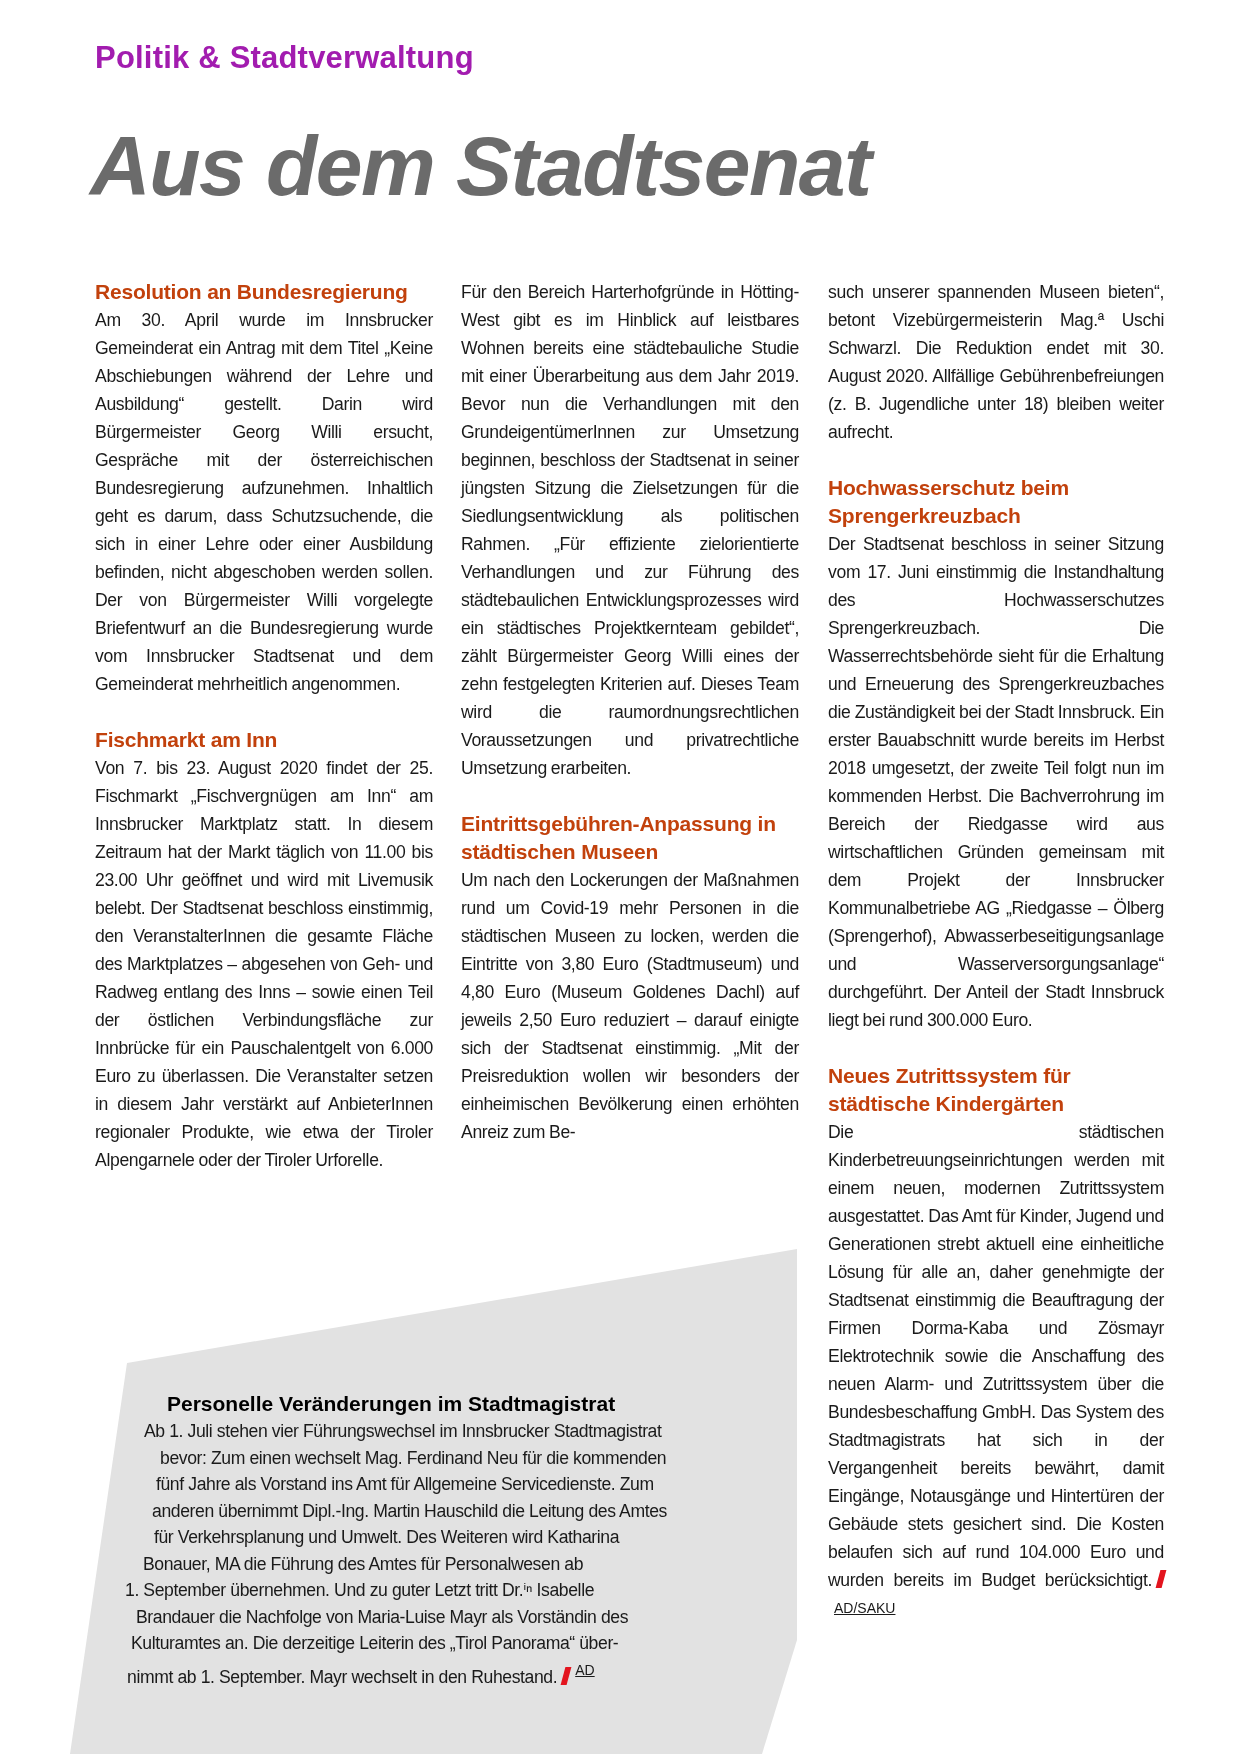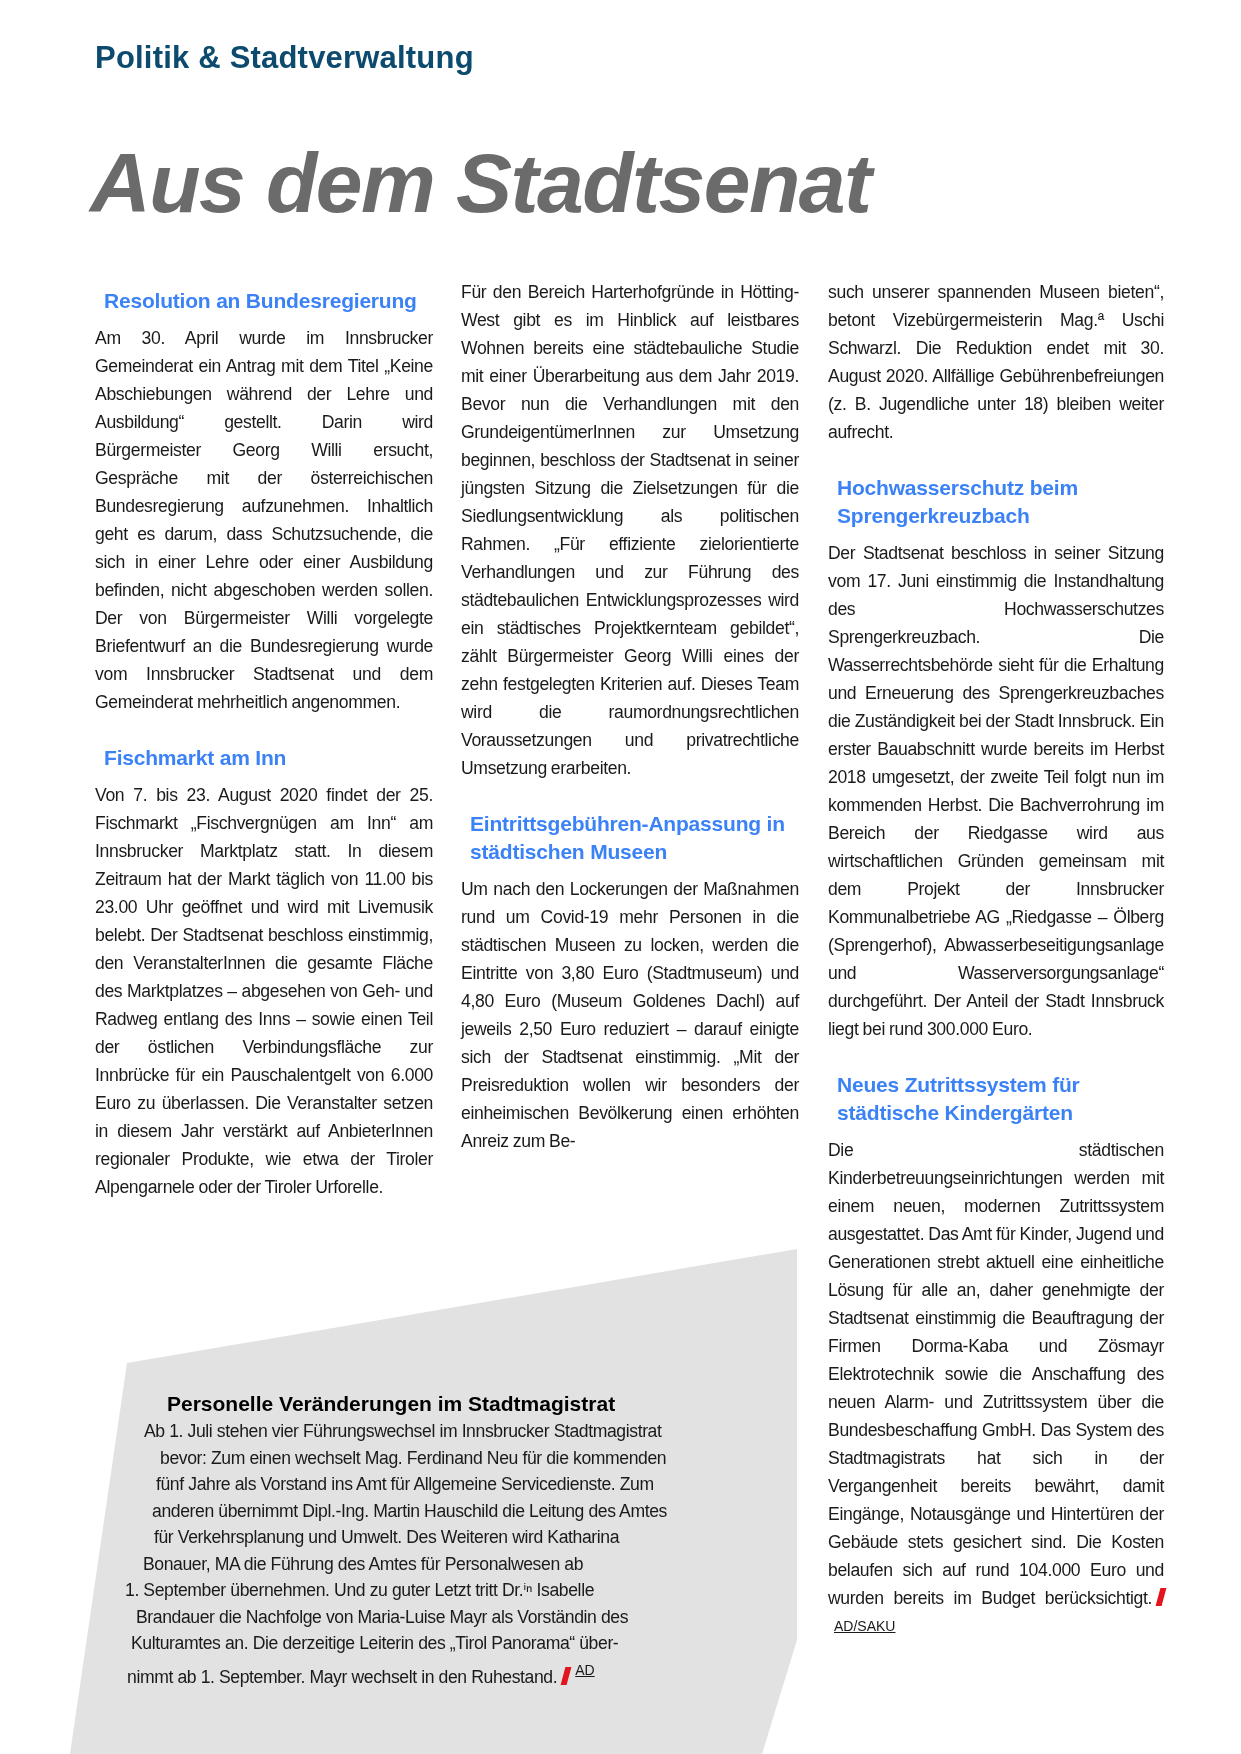--- a/index.html
+++ b/index.html
@@ -1,27 +1,27 @@
 <!DOCTYPE html>
 <html><head>
 <meta charset="utf-8">
 <style>
   html, body { margin: 0; padding: 0; background: #ffffff; }
   body { width: 1241px; height: 1754px; position: relative; overflow: hidden;
          font-family: "Liberation Sans", "DejaVu Sans", sans-serif; color: #1a1a1a; }
   .section-label { position: absolute; left: 95px; top: 40px; font-size: 31px; font-weight: bold;
-                   color: #0c4a6e; letter-spacing: 0.2px; }
-  .page-title { position: absolute; left: 90px; top: 141px; font-size: 84px; font-weight: bold;
+                   color: #a21caf; letter-spacing: 0.2px; }
+  .page-title { position: absolute; left: 90px; top: 124px; font-size: 84px; font-weight: bold;
                 font-style: italic; color: #6b6b6b; letter-spacing: -1.5px; line-height: 1; }
   .column { position: absolute; top: 278px; width: 338px; }
   .col1 { left: 95px; }
   .col2 { left: 461px; }
   .col3 { left: 828px; width: 336px; }
   .article { margin-bottom: 28px; }
-  .article h2 { margin: 9px; font-size: 21px; line-height: 28px; font-weight: bold; color: #3b82f6;
+  .article h2 { margin: 0; font-size: 21px; line-height: 28px; font-weight: bold; color: #c2410c;
                 letter-spacing: -0.2px; }
   .article p { margin: 0; font-size: 17.6px; line-height: 28px; text-align: justify;
                letter-spacing: -0.35px; word-spacing: -0.5px; hyphens: manual; }
   .gray-box { position: absolute; left: 0; top: 0; width: 1241px; height: 1754px; pointer-events: none; }
   .boxed { position: absolute; left: 125px; top: 1390px; width: 640px; }
   .boxed h2 { margin: 0 0 0 42px; font-size: 21px; line-height: 28px; font-weight: bold; color: #000000; }
   .boxed .line { font-size: 17.6px; line-height: 26.5px; letter-spacing: -0.4px; white-space: nowrap; }
   .end-mark { display: inline-block; width: 6px; height: 18px; background: #e3141e;
               transform: skewX(-15deg); vertical-align: -2px; margin-left: 6px; }
   .credit { font-size: 14px; vertical-align: 8px; margin-left: 6px; letter-spacing: 0; text-decoration: underline; }

